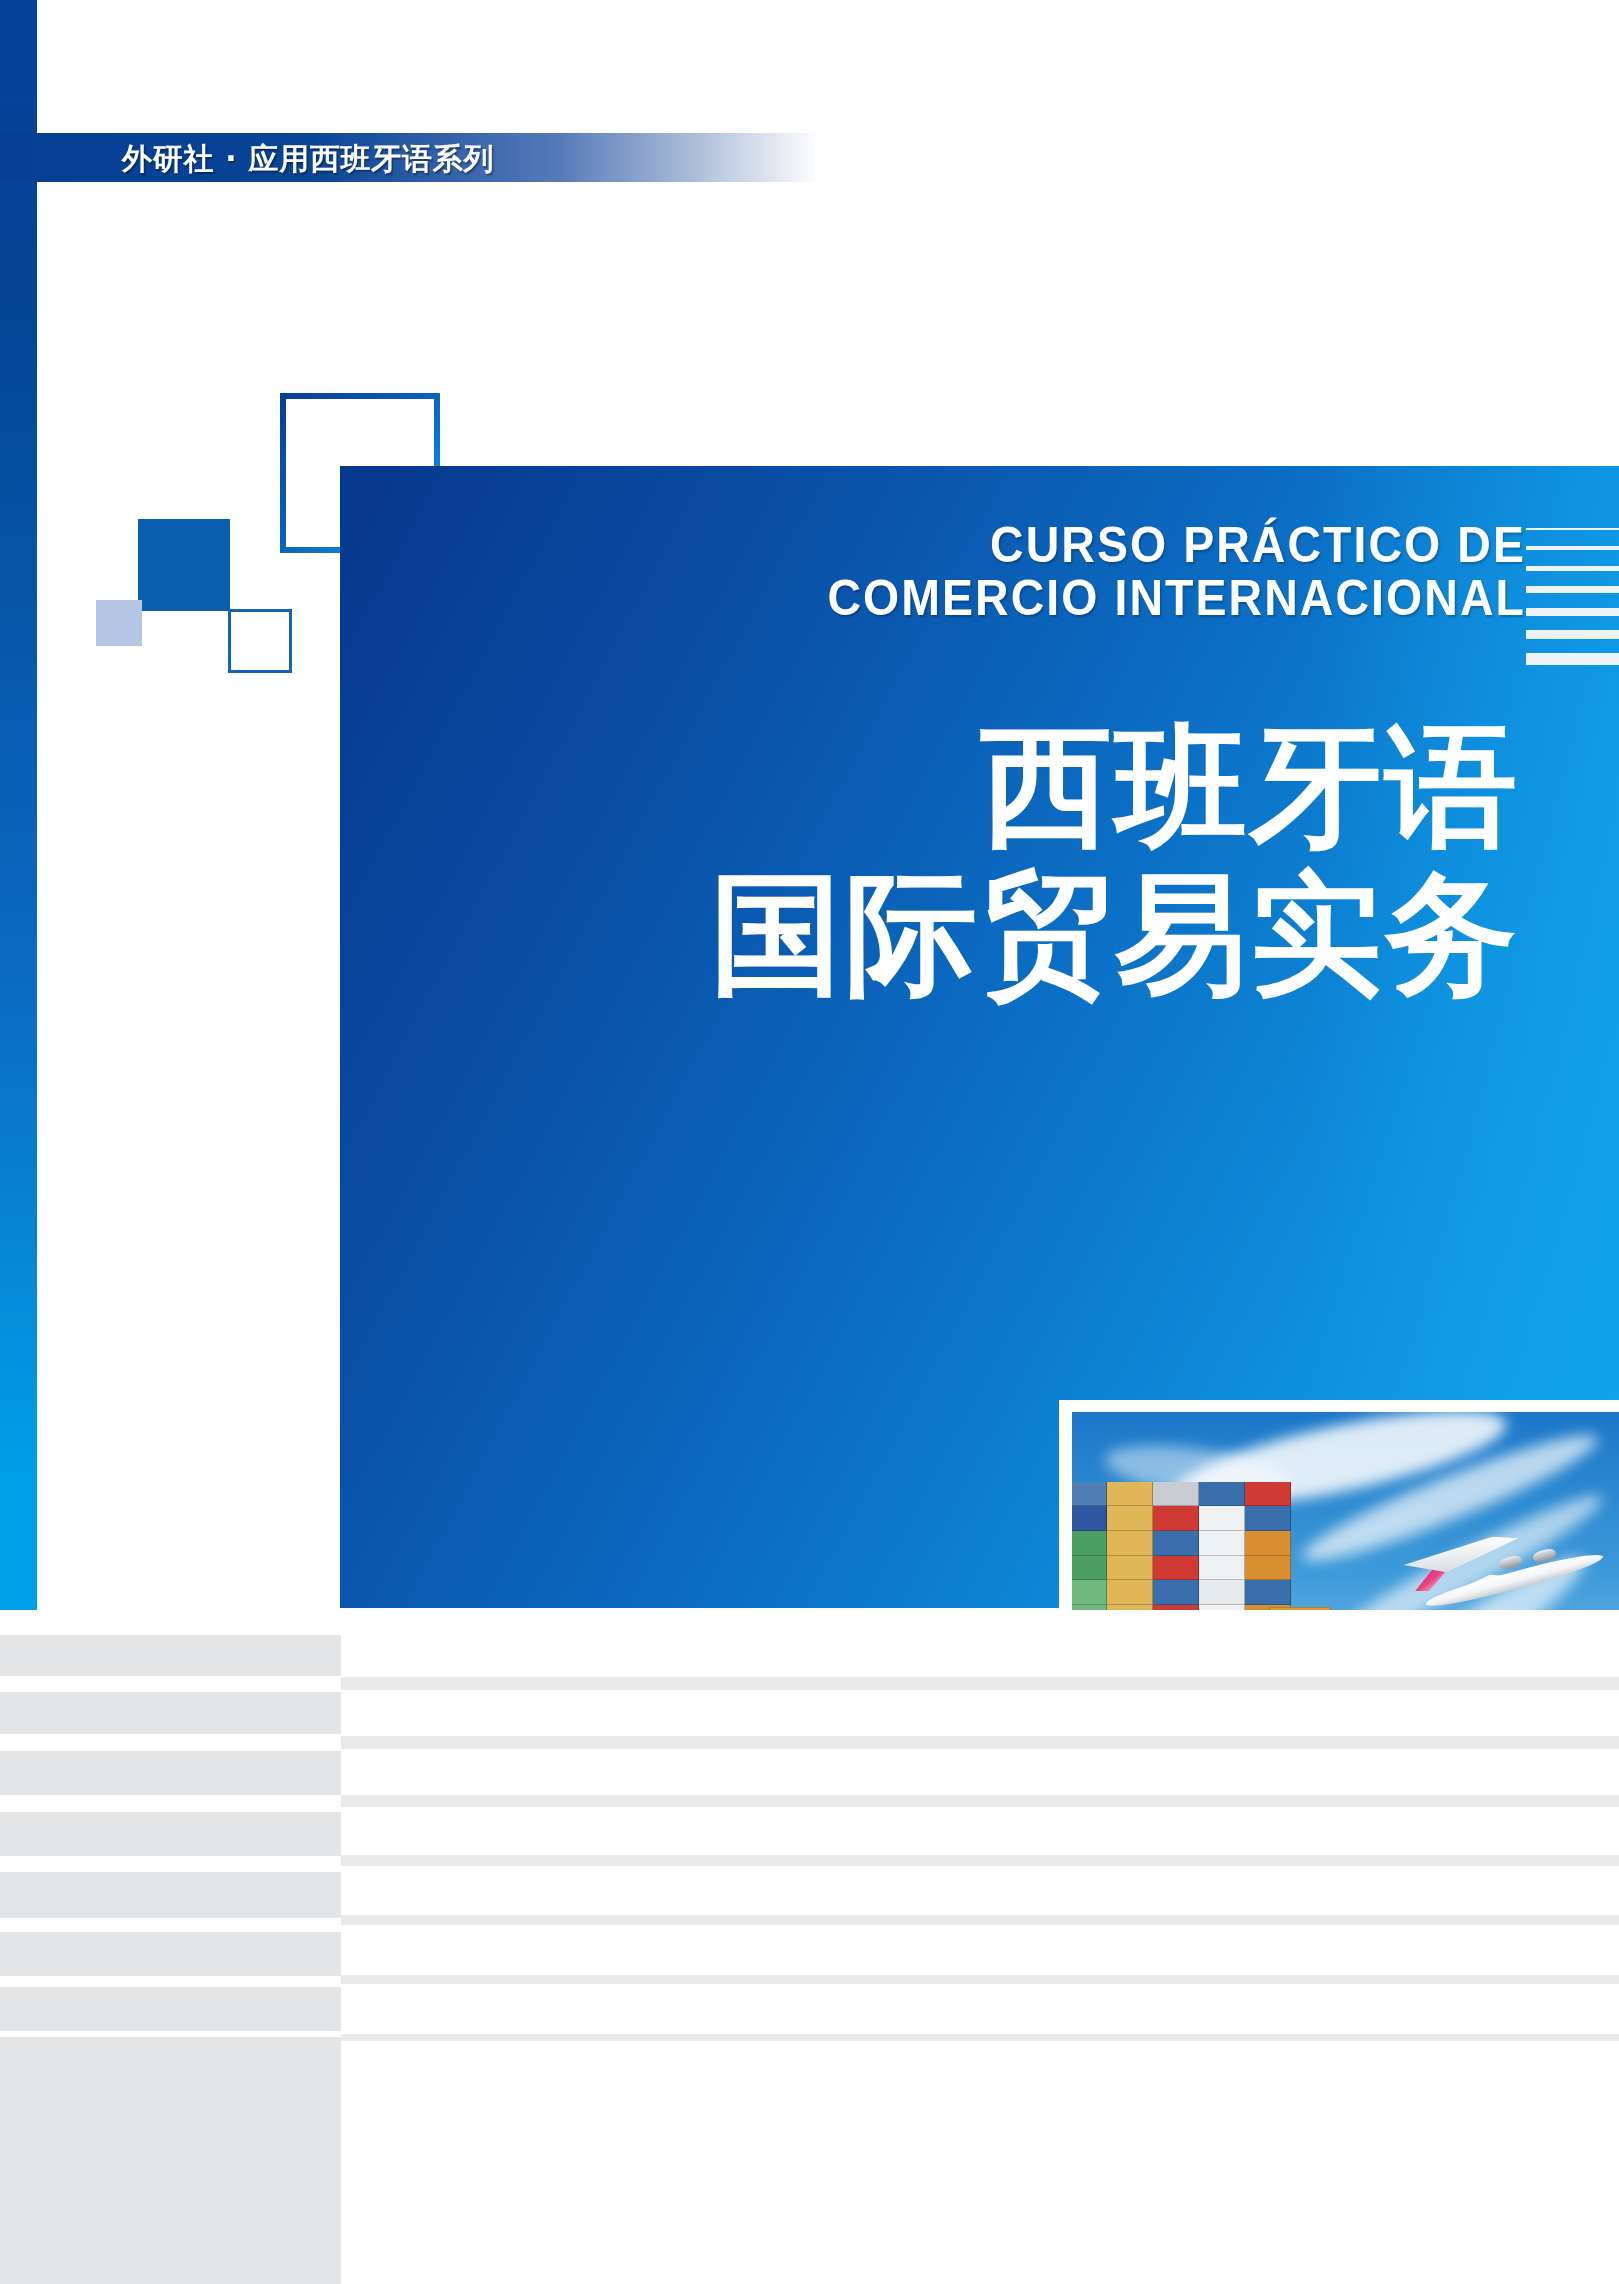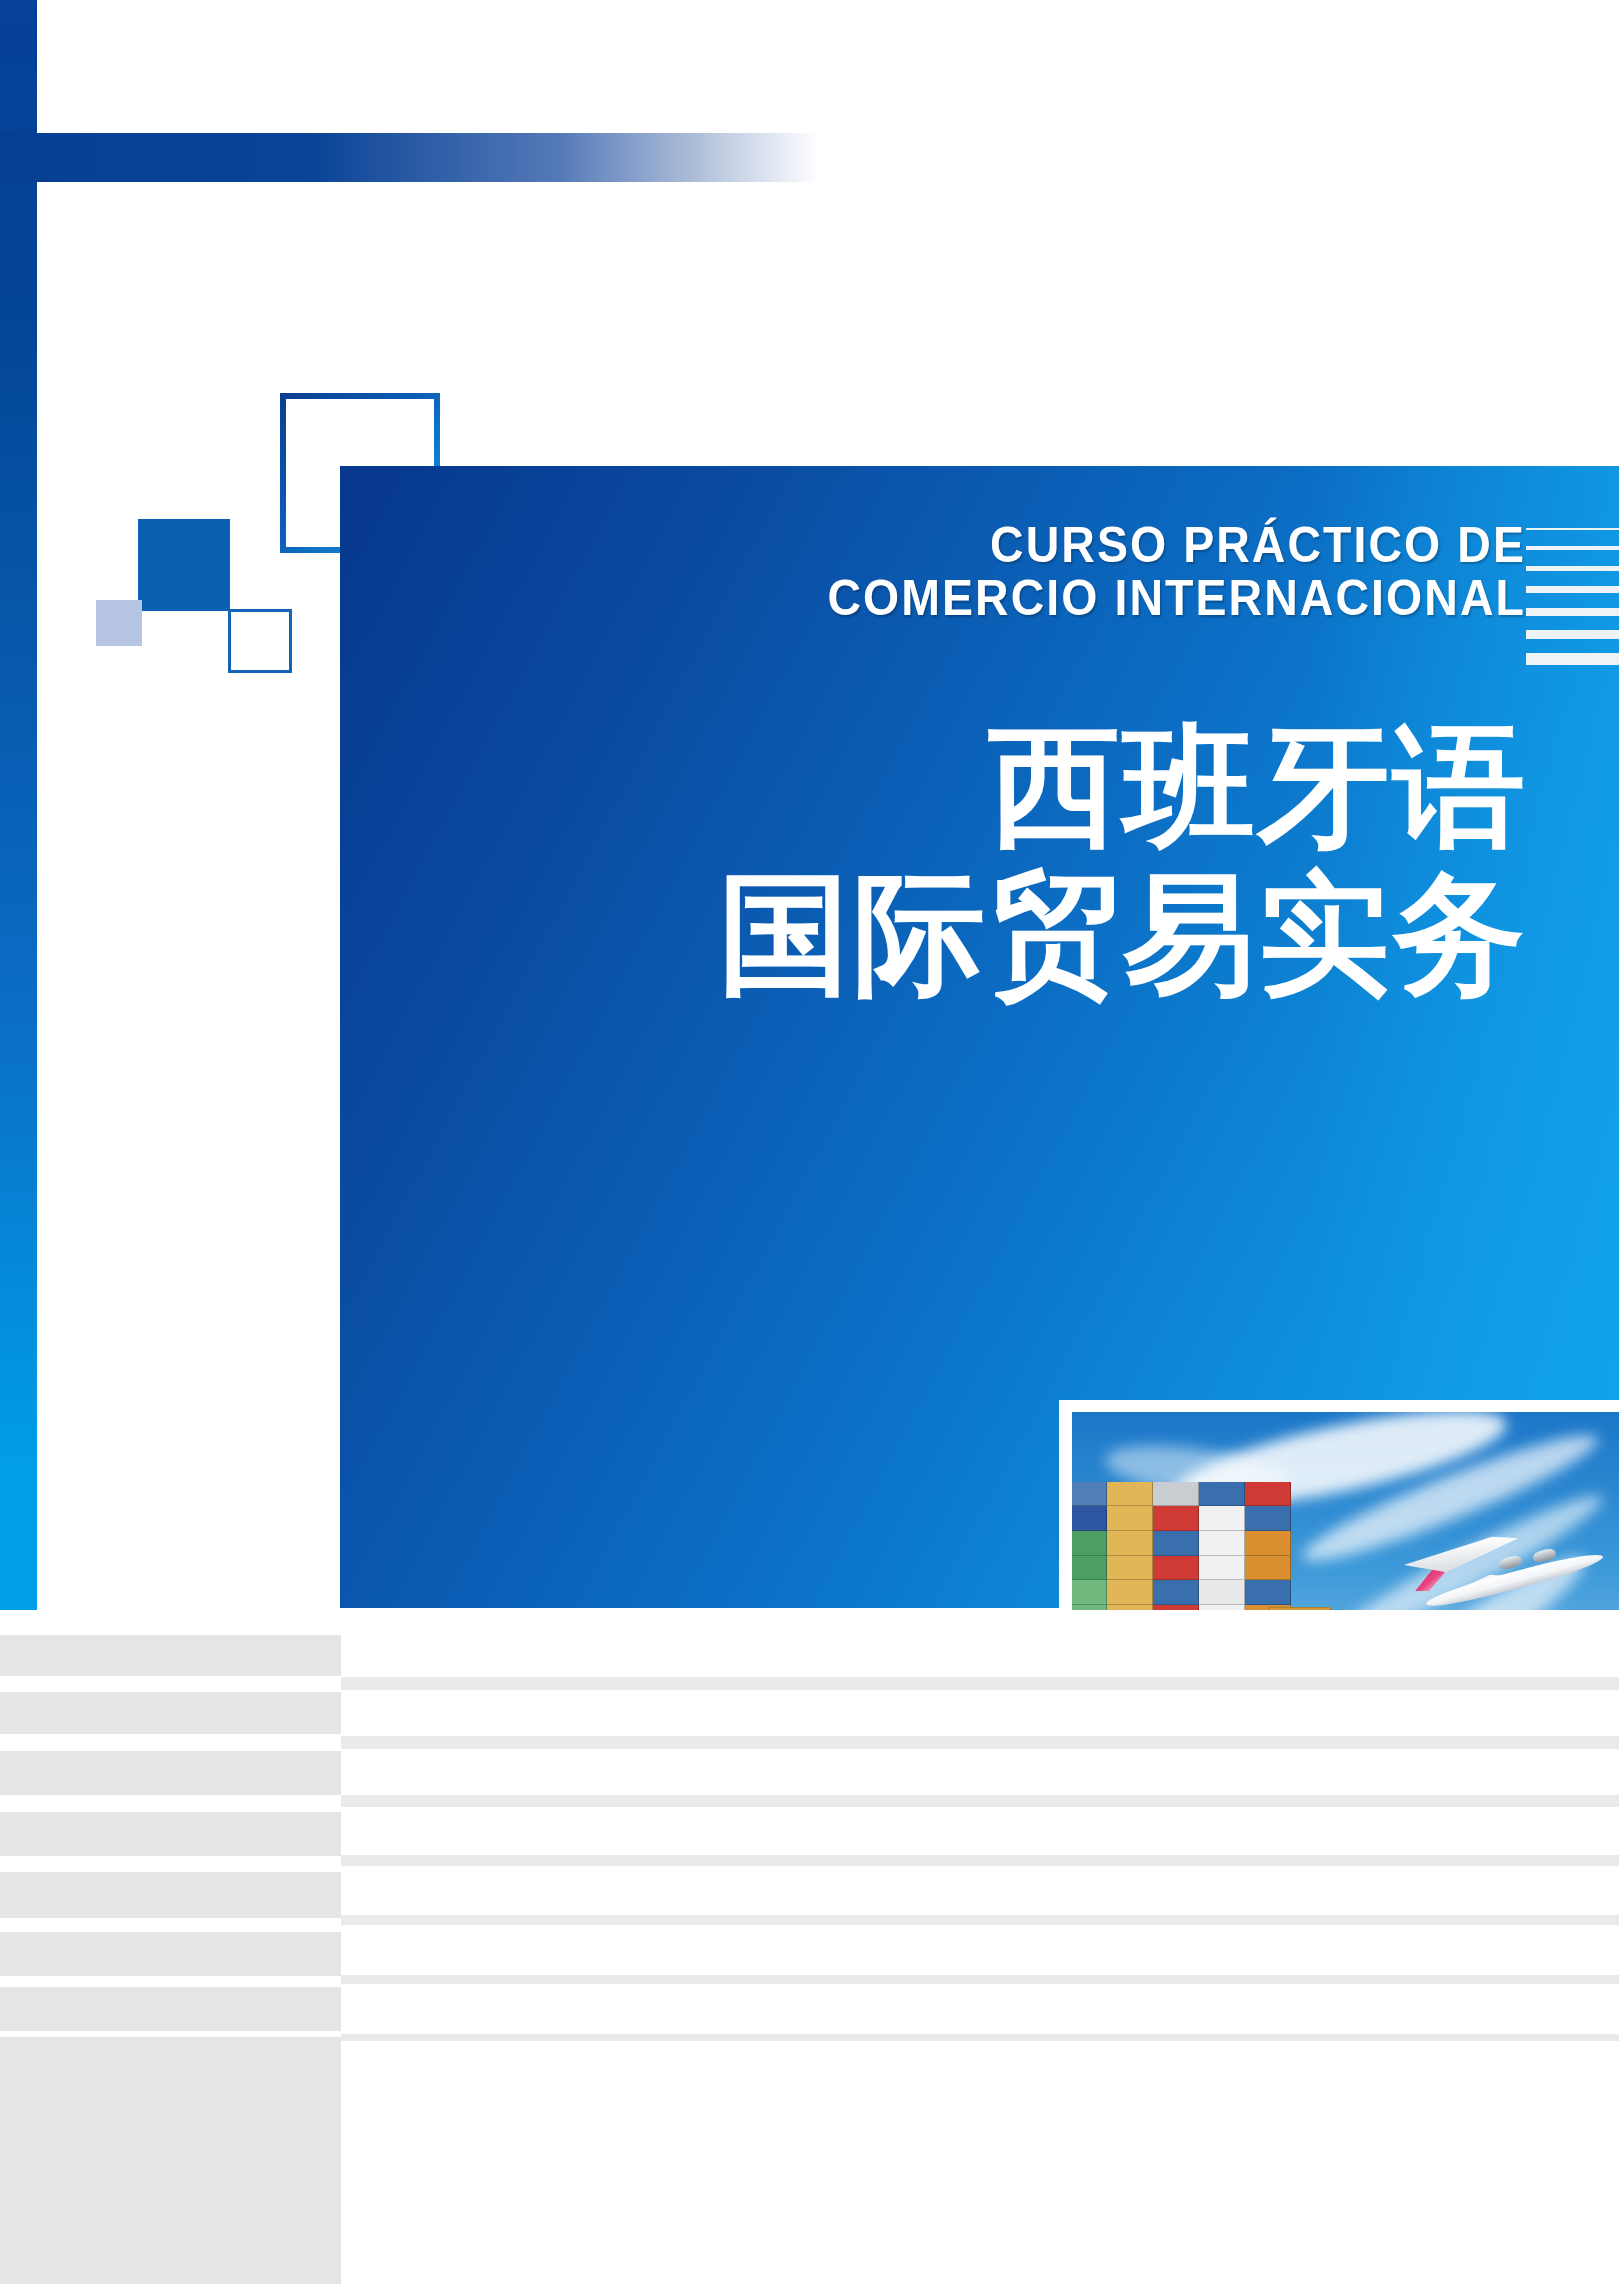--- a/index.html
+++ b/index.html
@@ -123,21 +123,21 @@
   }
   .rule-stack .rule{
     background:#eef3f7;
     margin-bottom:0;
     width:100%;
   }
 
   
   .cn-title{
     position:absolute;
-    left:348px; top:712px;
+    left:340px; top:712px;
     width:1180px;
     text-align:right;
     color:#ffffff;
     font-family:"DejaVu Sans","Liberation Sans",sans-serif;
     font-weight:bold;
     font-size:132px;
     line-height:148px;
     letter-spacing:3px;
   }
   .cn-title .ln{display:block;white-space:nowrap;}
@@ -299,20 +299,21 @@
 </style>
 </head>
 <body>
 
 <div id="cover">
 
   <div class="spine-bar"></div>
   <div class="spine-bar-bottom-cap"></div>
 
   <div class="series-band"></div>
+  <div class="series-band-label">外研社 · 应用西班牙语系列</div>
 
   <div class="sq-outline-big"></div>
   <div class="sq-filled-mid"></div>
   <div class="sq-pale"></div>
   <div class="sq-outline-small"></div>
 
   <div class="blue-panel">
     <div class="panel-right-glow"></div>
   </div>
 

